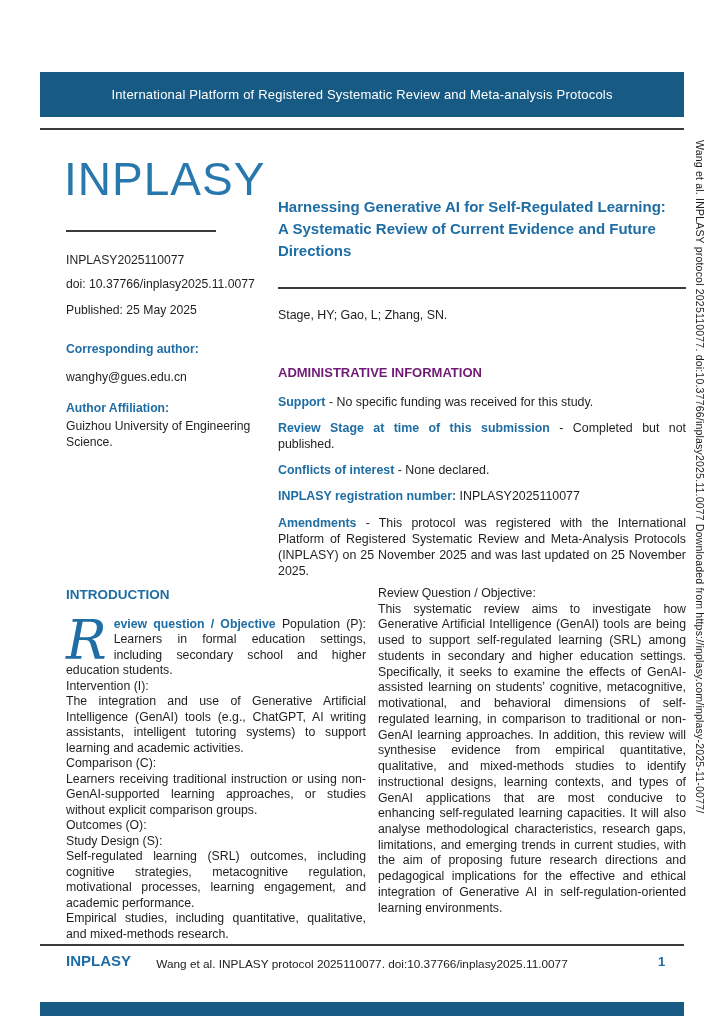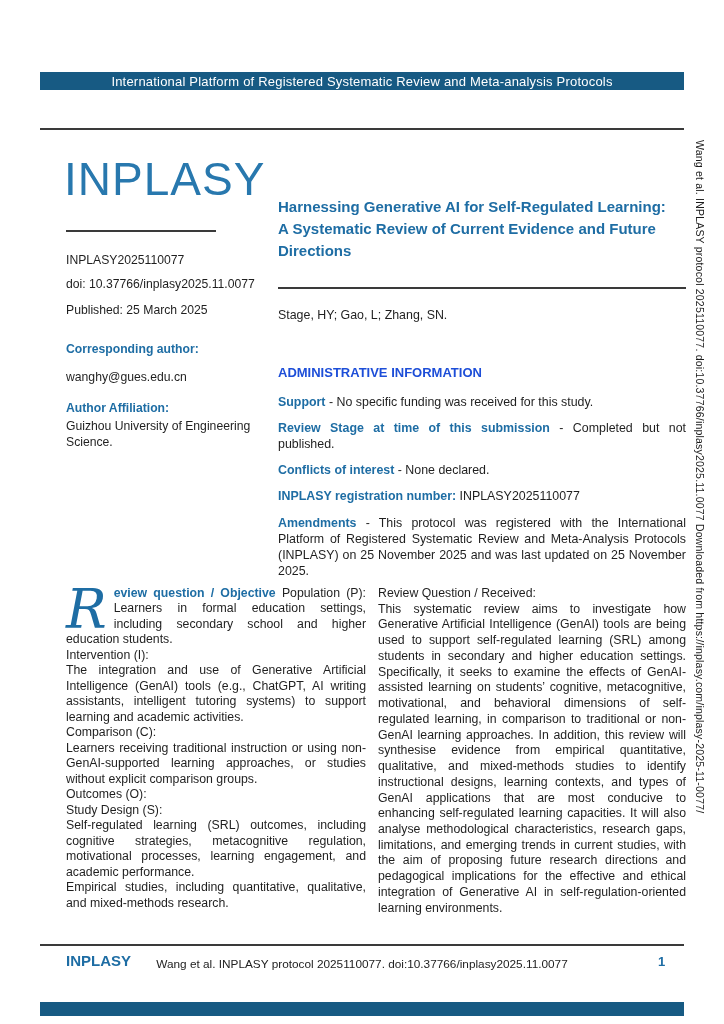--- a/index.html
+++ b/index.html
@@ -2,21 +2,21 @@
 <html><head>
 <meta charset="utf-8">
 <style>
   html,body{margin:0;padding:0;}
   body{
     width:724px;height:1024px;position:relative;background:#ffffff;
     font-family:"Liberation Sans", sans-serif;color:#1f1f1f;overflow:hidden;
   }
   .abs{position:absolute;}
   .banner{
-    left:40px;top:72px;width:644px;height:18px;background:#175a83;
+    left:40px;top:72px;width:644px;height:45px;background:#175a83;
     display:flex;align-items:center;justify-content:center;
     color:#ffffff;font-size:13px;letter-spacing:0.2px;
   }
   .rule{background:#3a3a3a;height:2px;}
   .rule-top{left:40px;top:128px;width:644px;}
   .rule-logo{left:66px;top:230px;width:150px;}
   .rule-title{left:278px;top:287px;width:408px;}
   .rule-footer{left:40px;top:944px;width:644px;}
   .bottom-bar{left:40px;top:1002px;width:644px;height:14px;background:#175a83;}
   .logo{
@@ -26,21 +26,21 @@
   .meta{left:66px;top:253px;width:225px;font-size:12.2px;line-height:1.3;}
   .meta p{margin:0;}
   .accent{color:#1e6da4;}
   .b{font-weight:bold;}
   .title{
     left:278px;top:196px;width:390px;font-size:15px;font-weight:bold;
     color:#1e6da4;line-height:1.47;
   }
   .authors{left:278px;top:308px;width:408px;font-size:12.4px;}
   .admin{left:278px;top:365px;width:408px;font-size:12.4px;line-height:1.3;}
-  .admin h2{margin:0 0 12px 0;font-size:13px;color:#1d4ed8;}
+  .admin h2{margin:0 0 12px 0;font-size:13px;color:#701a75;}
   .admin p{margin:0 0 10px 0;text-align:justify;}
   .intro-left{left:66px;top:586px;width:300px;font-size:12.3px;line-height:1.26;}
   .intro-left h2{margin:0 0 14px 0;font-size:13.5px;color:#1e6da4;}
   .intro-left p{margin:0;text-align:justify;}
   .dropcap{
     float:left;font-family:"DejaVu Serif", serif;font-style:italic;
     font-size:54px;line-height:42px;color:#1e6da4;margin:3px 7px 0 0;
   }
   .intro-right{left:378px;top:586px;width:308px;font-size:12.3px;line-height:1.28;}
   .intro-right p{margin:0;text-align:justify;}
@@ -62,54 +62,55 @@
 <div class="abs rule rule-top"></div>
 
 <div class="abs side-text">Wang et al. INPLASY protocol 2025110077. doi:10.37766/inplasy2025.11.0077 Downloaded from https://inplasy.com/inplasy-2025-11-0077/</div>
 
 <div class="abs logo">INPLASY</div>
 <div class="abs rule rule-logo"></div>
 
 <div class="abs meta">
   <p style="margin-top:0">INPLASY2025110077</p>
   <p style="margin-top:8px">doi: 10.37766/inplasy2025.11.0077</p>
-  <p style="margin-top:10px">Published: 25 March 2025</p>
+  <p style="margin-top:10px">Published: 25 May 2025</p>
   <p style="margin-top:23px" class="accent b">Corresponding author:</p>
   <p style="margin-top:13px">wanghy@gues.edu.cn</p>
   <p style="margin-top:15px" class="accent b">Author Affiliation:</p>
   <p style="margin-top:2px">Guizhou University of Engineering Science.</p>
 </div>
 
 <div class="abs title">Harnessing Generative AI for Self-Regulated Learning: A Systematic Review of Current Evidence and Future Directions</div>
 <div class="abs rule rule-title"></div>
 <div class="abs authors">Stage, HY; Gao, L; Zhang, SN.</div>
 
 <div class="abs admin">
   <h2>ADMINISTRATIVE INFORMATION</h2>
   <p><span class="accent b">Support</span><span> - </span><span>No specific funding was received for this study.</span></p>
   <p><span class="accent b">Review Stage at time of this submission</span><span> - </span><span>Completed but not published.</span></p>
   <p><span class="accent b">Conflicts of interest</span><span> - </span><span>None declared.</span></p>
   <p><span class="accent b">INPLASY registration number:</span><span> </span><span>INPLASY2025110077</span></p>
   <p><span class="accent b">Amendments</span><span> - </span><span>This protocol was registered with the International Platform of Registered Systematic Review and Meta-Analysis Protocols (INPLASY) on 25 November 2025 and was last updated on 25 November 2025.</span></p>
 </div>
 
 <div class="abs intro-left">
+  <h2>INTRODUCTION</h2>
   <p><span class="dropcap">R</span><span class="accent b">eview question / Objective</span><span> Population (P): Learners in formal education settings, including secondary school and higher education students.</span></p>
   <p>Intervention (I):</p>
   <p>The integration and use of Generative Artificial Intelligence (GenAI) tools (e.g., ChatGPT, AI writing assistants, intelligent tutoring systems) to support learning and academic activities.</p>
   <p>Comparison (C):</p>
   <p>Learners receiving traditional instruction or using non-GenAI-supported learning approaches, or studies without explicit comparison groups.</p>
   <p>Outcomes (O):</p>
   <p>Study Design (S):</p>
   <p>Self-regulated learning (SRL) outcomes, including cognitive strategies, metacognitive regulation, motivational processes, learning engagement, and academic performance.</p>
   <p>Empirical studies, including quantitative, qualitative, and mixed-methods research.</p>
 </div>
 
 <div class="abs intro-right">
-  <p>Review Question / Received:</p>
+  <p>Review Question / Objective:</p>
   <p>This systematic review aims to investigate how Generative Artificial Intelligence (GenAI) tools are being used to support self-regulated learning (SRL) among students in secondary and higher education settings. Specifically, it seeks to examine the effects of GenAI-assisted learning on students’ cognitive, metacognitive, motivational, and behavioral dimensions of self-regulated learning, in comparison to traditional or non-GenAI learning approaches. In addition, this review will synthesise evidence from empirical quantitative, qualitative, and mixed-methods studies to identify instructional designs, learning contexts, and types of GenAI applications that are most conducive to enhancing self-regulated learning capacities. It will also analyse methodological characteristics, research gaps, limitations, and emerging trends in current studies, with the aim of proposing future research directions and pedagogical implications for the effective and ethical integration of Generative AI in self-regulation-oriented learning environments.</p>
 </div>
 
 <div class="abs rule rule-footer"></div>
 <div class="abs footer-brand">INPLASY</div>
 <div class="abs footer-cite">Wang et al. INPLASY protocol 2025110077. doi:10.37766/inplasy2025.11.0077</div>
 <div class="abs footer-page">1</div>
 <div class="abs bottom-bar"></div>
 
 </body></html>

